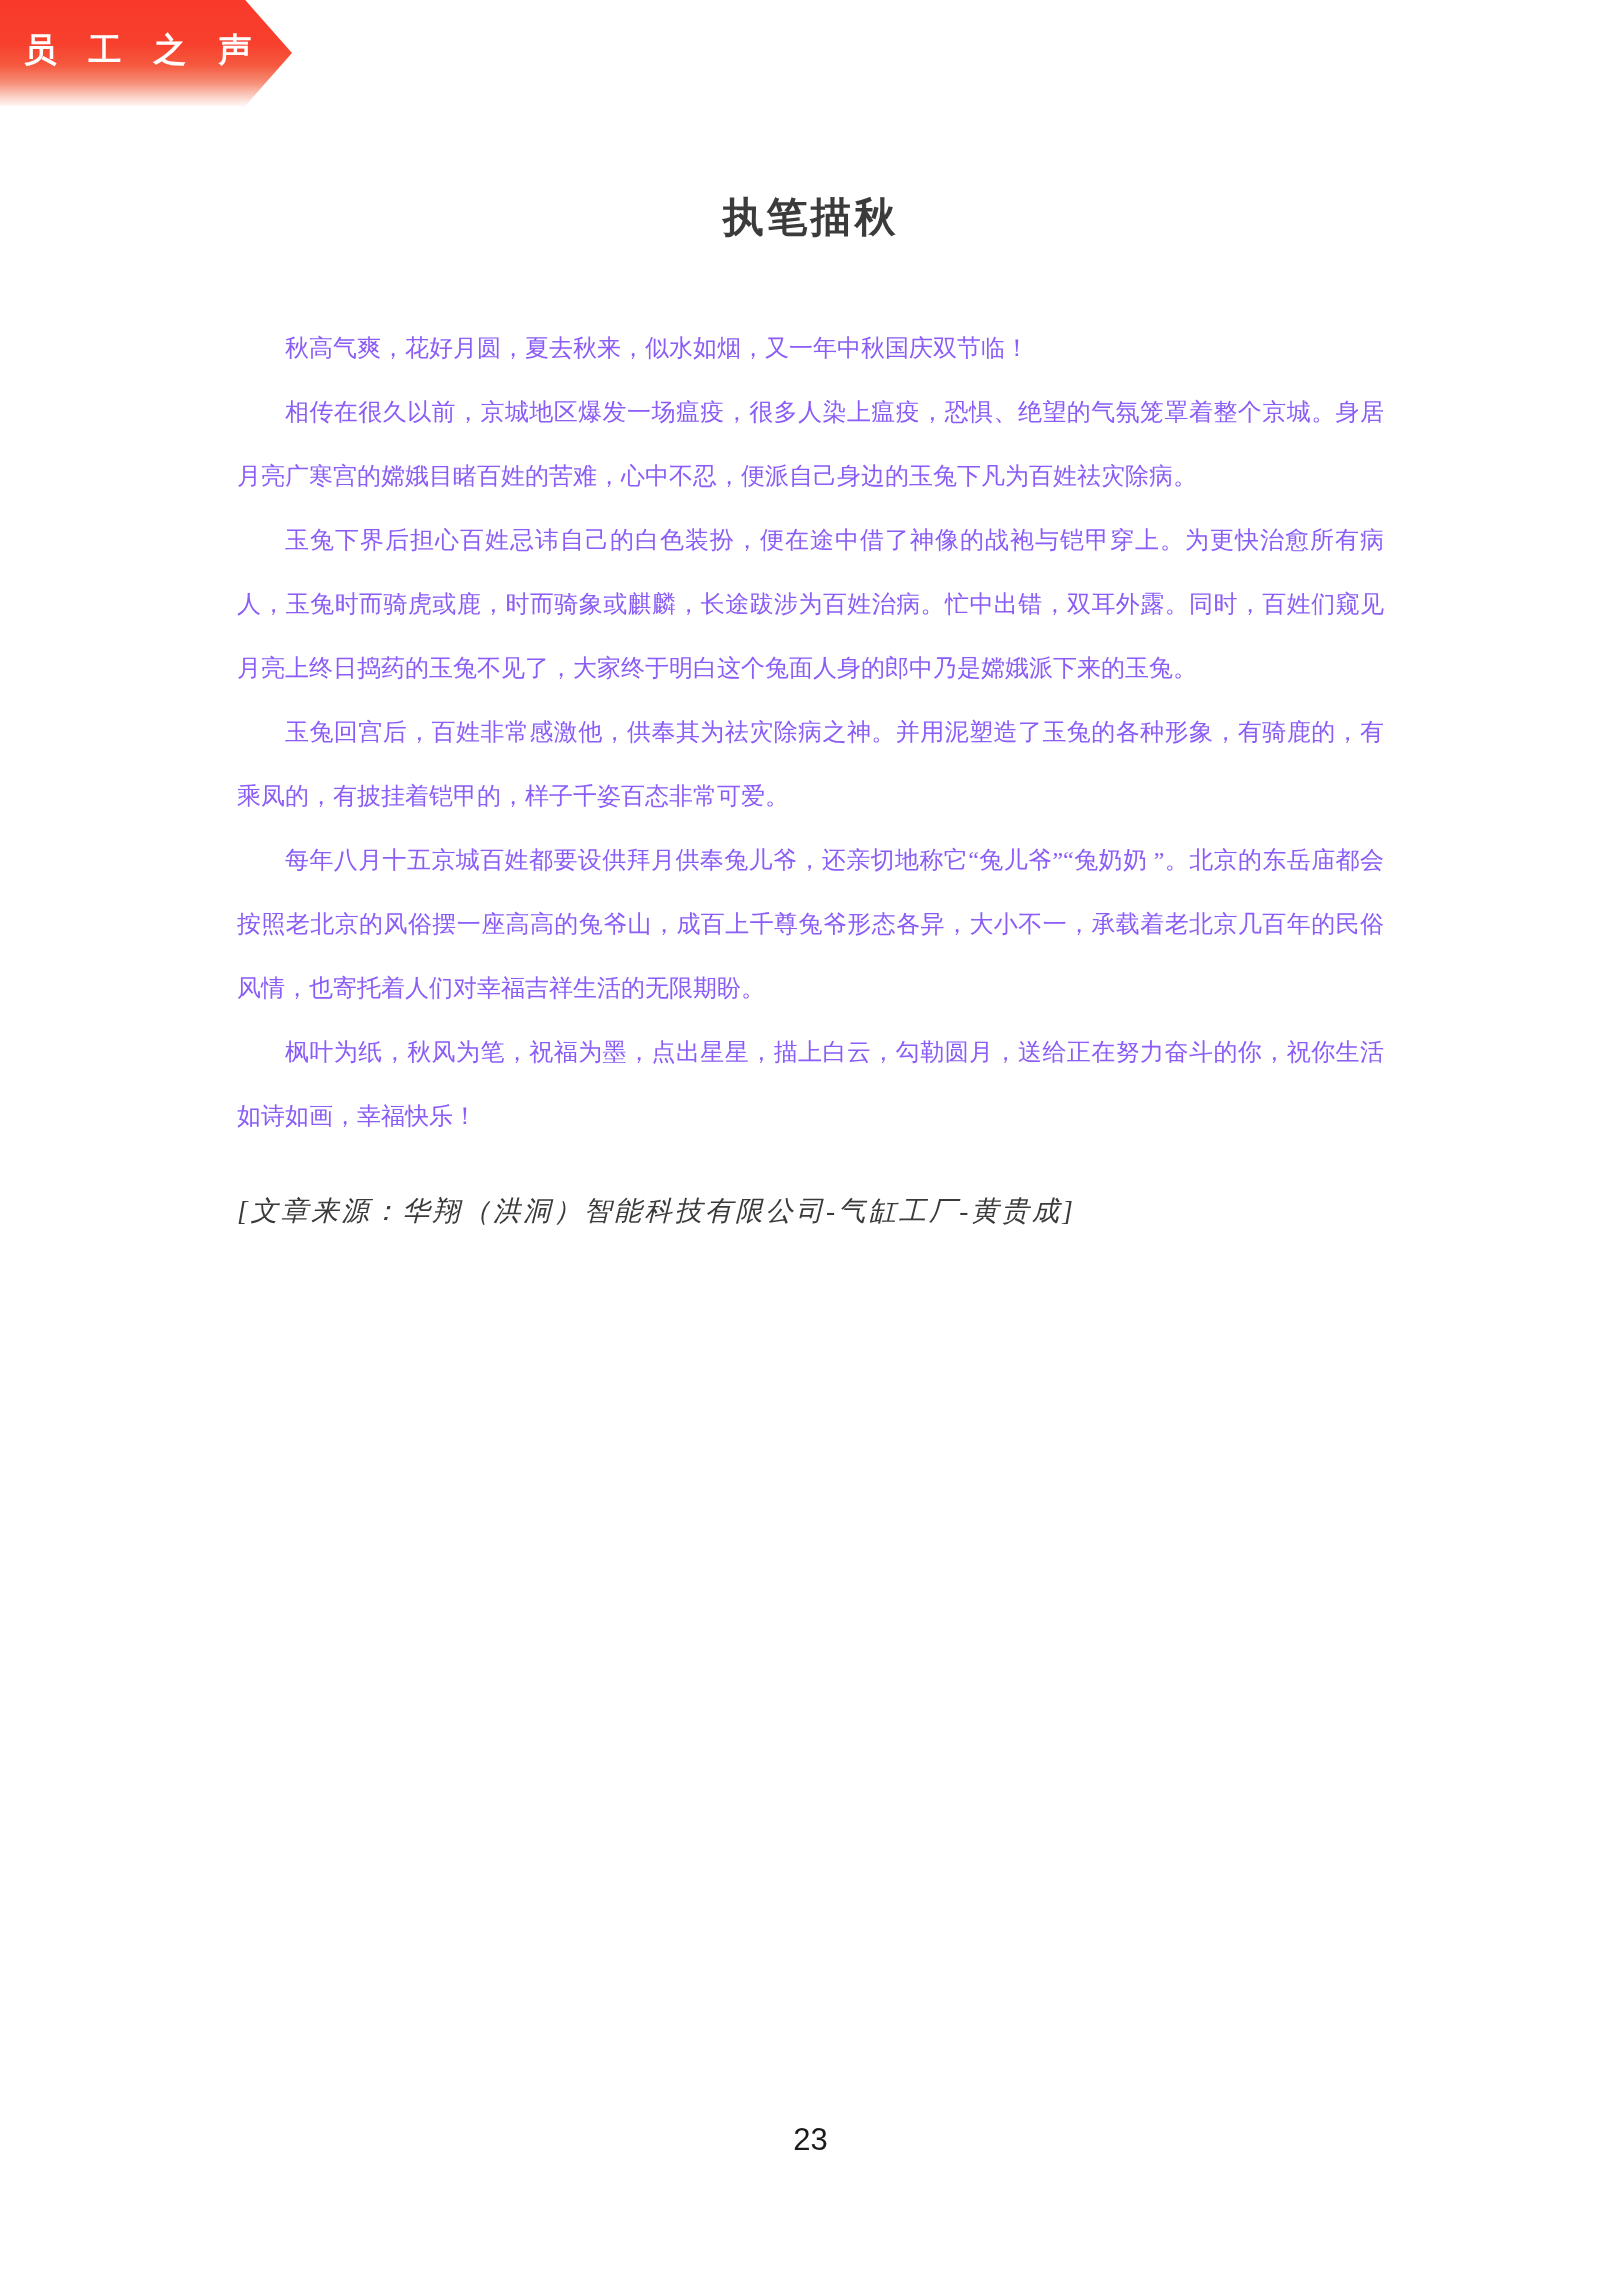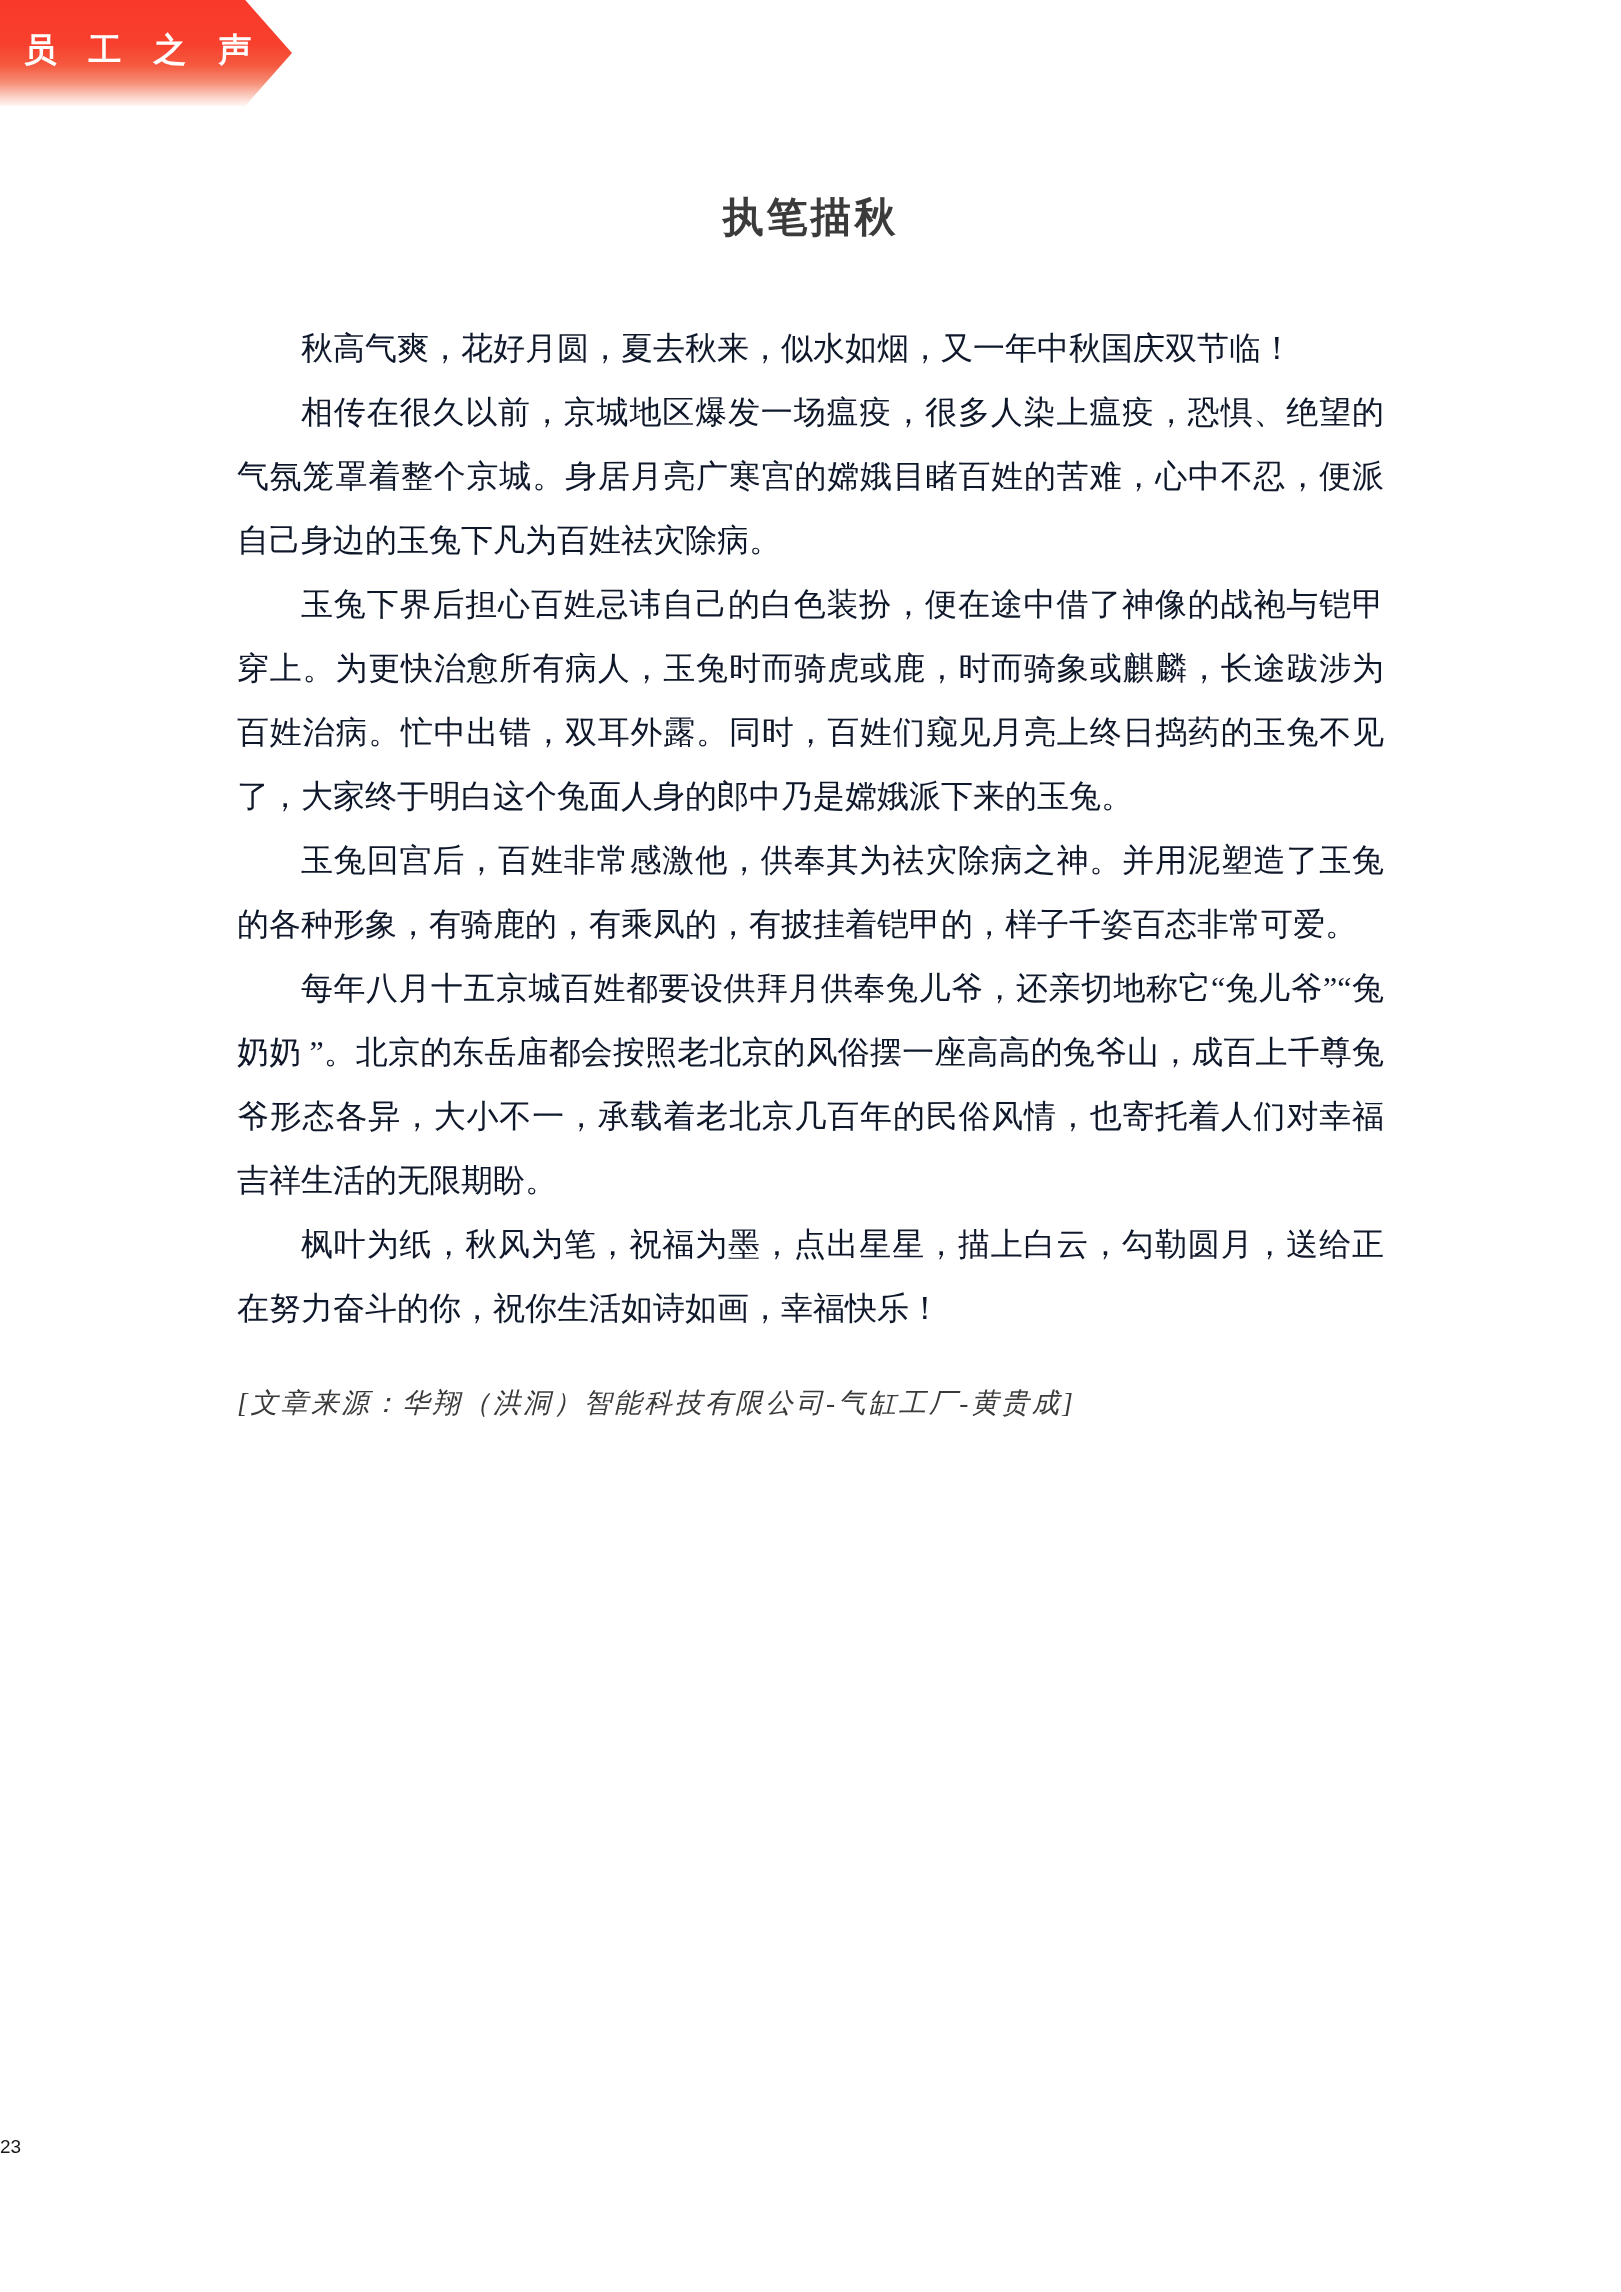--- a/index.html
+++ b/index.html
@@ -43,43 +43,43 @@
     letter-spacing: 2.9px;
     color: #3b3b3b;
   }
   .content {
     padding: 0 237px;
     box-sizing: border-box;
   }
   .body-text { margin-top: 71px; }
   .content p {
     margin: 0;
-    font-size: 32px;
+    font-size: 24px;
     line-height: 64px;
-    color: #0f172a;
+    color: #8b5cf6;
     text-align: justify;
     text-indent: 2em;
   }
   .content p.gap-after { margin-bottom: 64px; }
   .attribution {
     margin-top: 45px;
     text-align: left;
     font-style: italic;
     font-size: 27.4px;
     letter-spacing: 2.9px;
     color: #3a3a3a;
   }
   .page-number {
     position: absolute;
     left: 0;
     right: 0;
     bottom: 135px;
-    text-align: left;
+    text-align: center;
     font-family: "Liberation Sans", "DejaVu Sans", sans-serif;
-    font-size: 19px;
+    font-size: 31px;
     color: #1a1a1a;
   }
 </style>
 </head>
 <body>
 
 <div class="page">
 
   <div class="banner">
     <span class="banner-label">员工之声</span>

